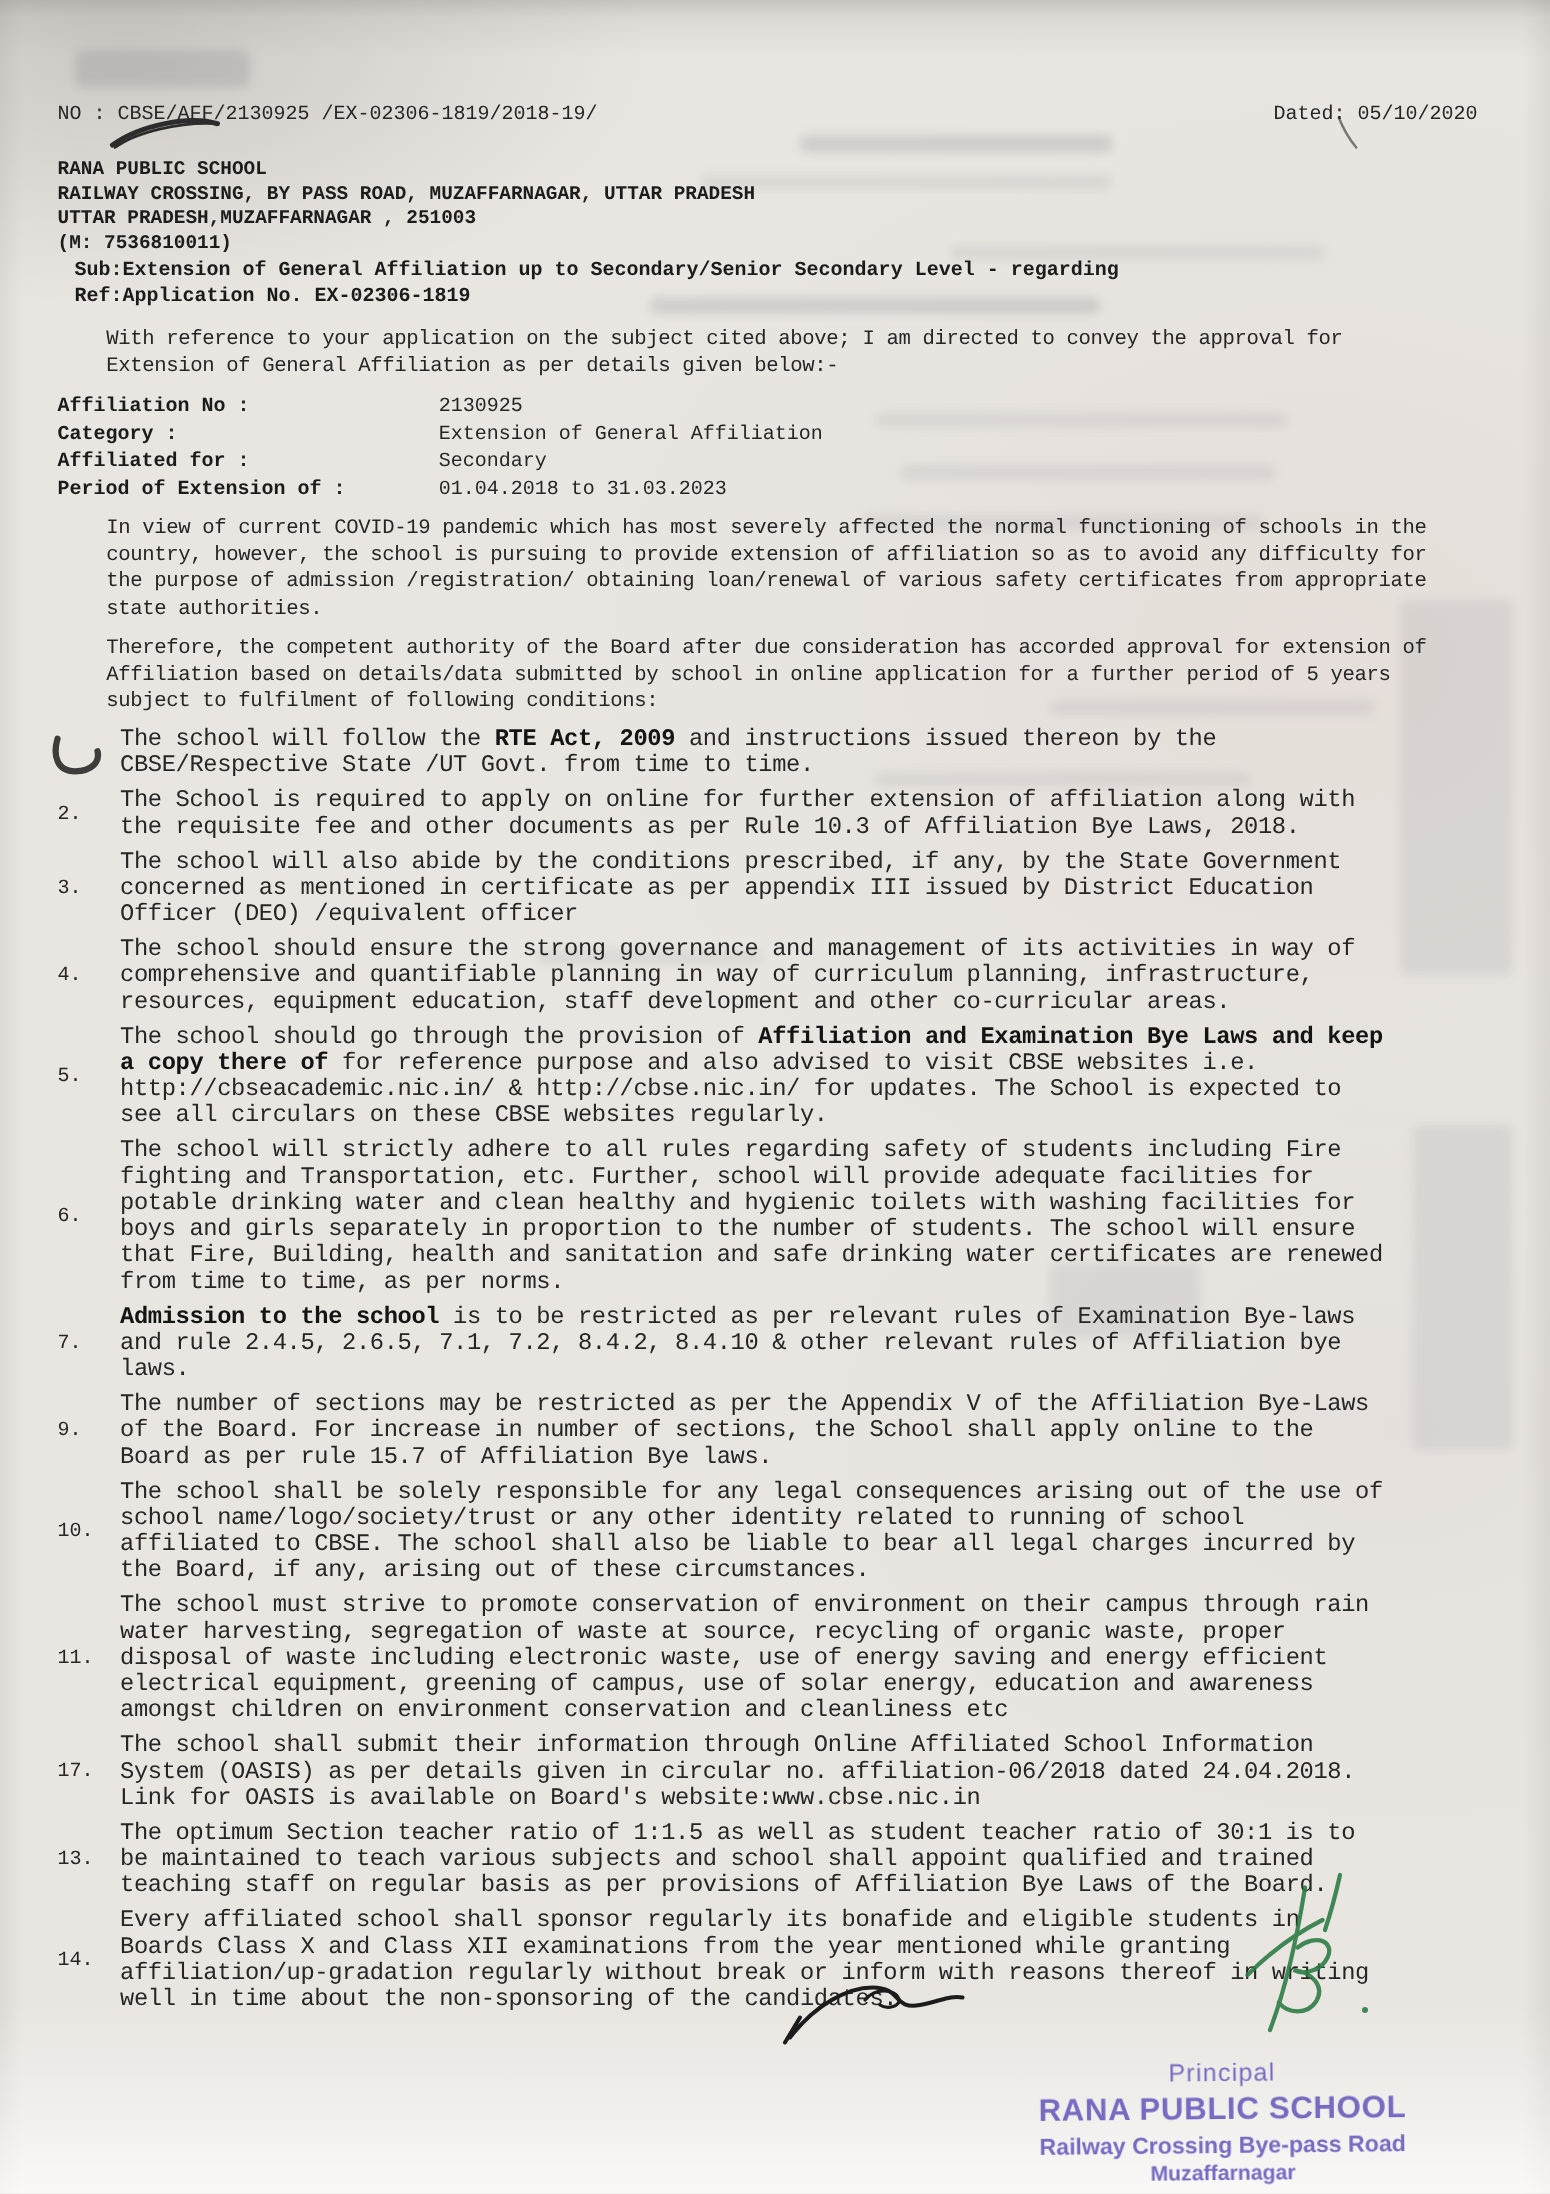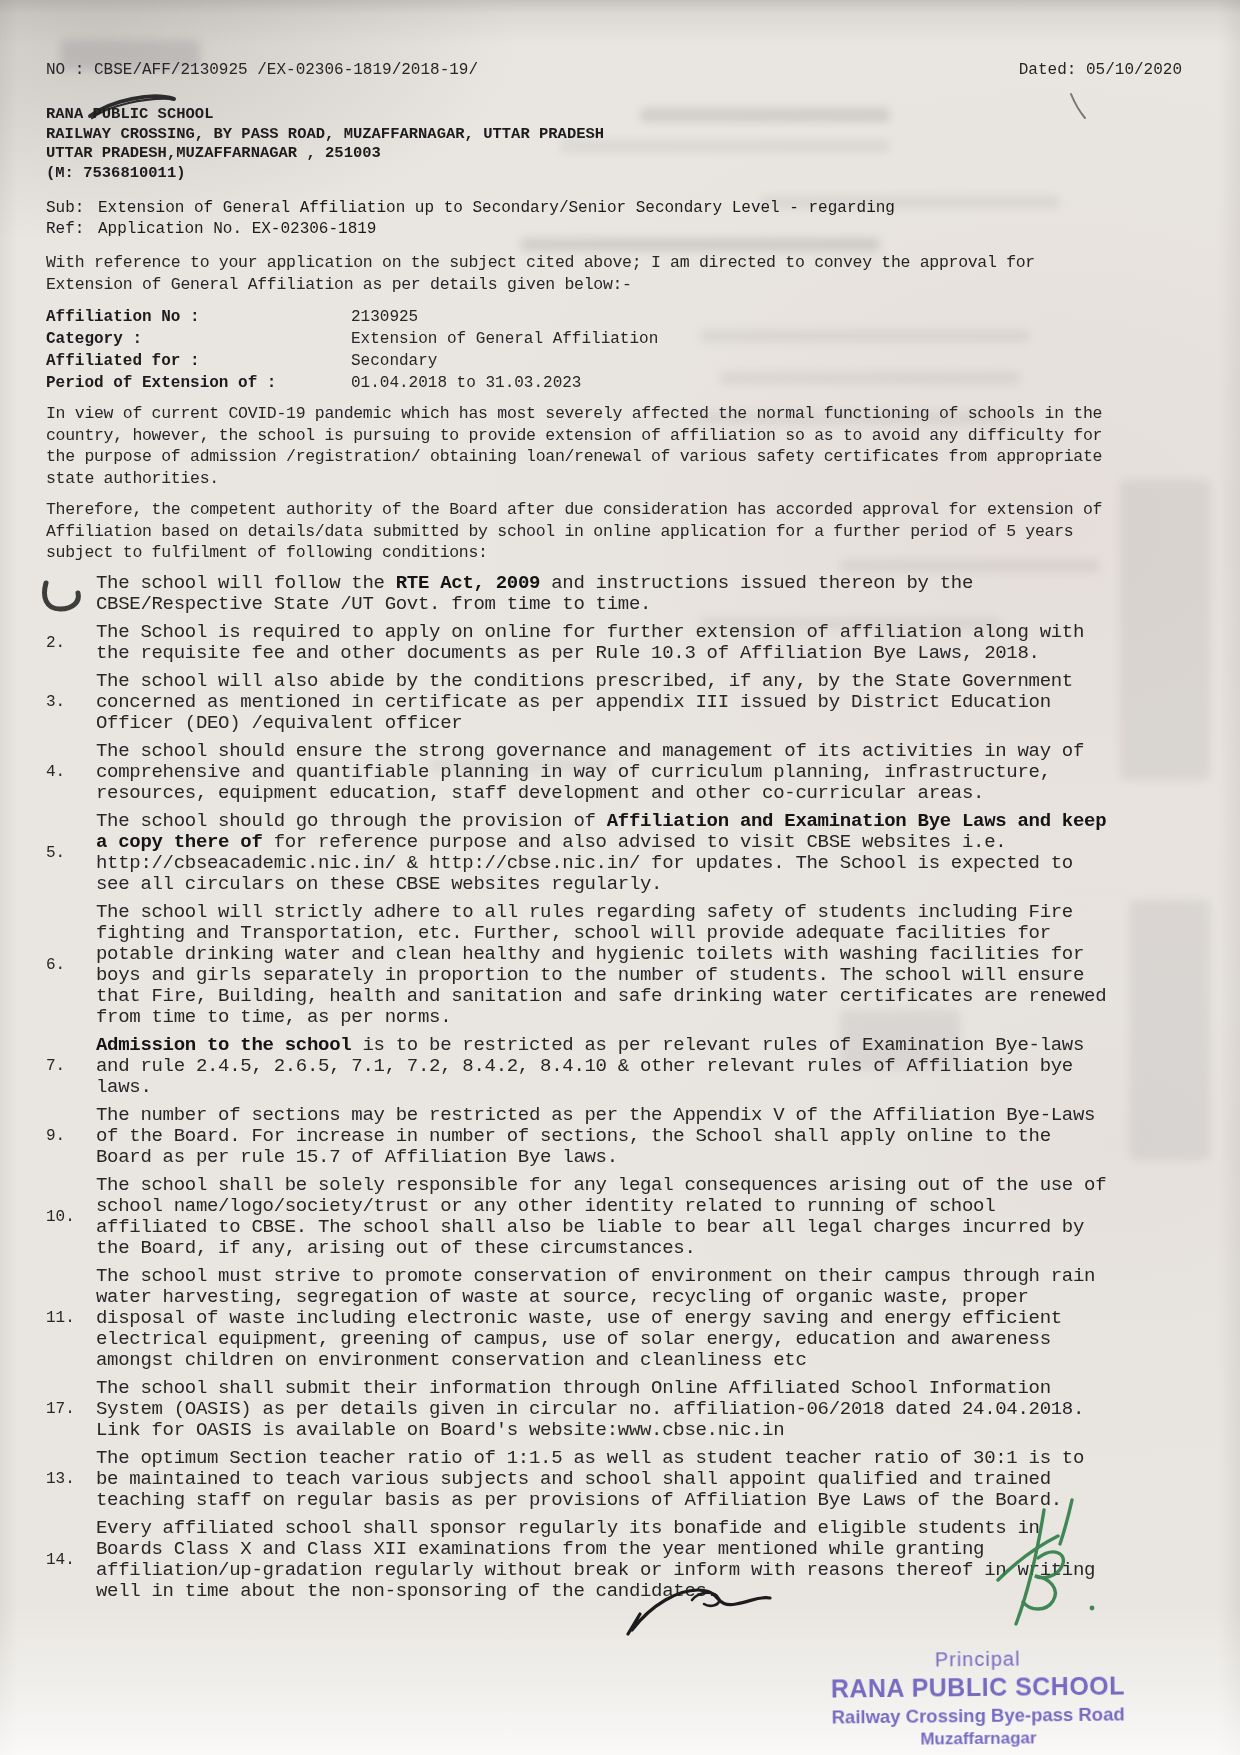--- a/index.html
+++ b/index.html
@@ -15,28 +15,28 @@
       linear-gradient(180deg, rgba(110,104,100,.28) 0px, rgba(110,104,100,.10) 14px, rgba(110,104,100,0) 46px),
       radial-gradient(600px 300px at 8% 2%, rgba(90,85,82,.20), rgba(90,85,82,0) 70%),
       radial-gradient(900px 700px at 85% 30%, rgba(205,175,175,.14), rgba(205,175,175,0) 70%),
       radial-gradient(700px 500px at 90% 65%, rgba(200,180,185,.12), rgba(200,180,185,0) 70%),
       linear-gradient(0deg, rgba(255,255,255,.75) 0px, rgba(255,255,255,.35) 70px, rgba(255,255,255,0) 150px),
       linear-gradient(90deg, rgba(120,115,110,.10) 0px, rgba(120,115,110,0) 18px),
       linear-gradient(270deg, rgba(120,115,110,.12) 0px, rgba(120,115,110,0) 22px);
   }
   .smudge{position:absolute;pointer-events:none;background:rgba(95,95,105,.10);filter:blur(4px);border-radius:6px;}
   .smudge.dk{background:rgba(80,80,92,.16);}
-  .content{position:absolute;left:0;top:0;width:1240px;padding:59px 58px 0 46px;box-sizing:border-box;}
+  .content{position:absolute;left:0;top:0;width:1240px;padding:80px 58px 0 46px;box-sizing:border-box;}
   .hdr-row{display:flex;justify-content:space-between;font-size:16px;line-height:22px;}
   .addr{margin-top:24px;font-weight:bold;font-size:15.5px;line-height:19.5px;color:#1c1c1c;}
   .addr .addr-line{white-space:nowrap;}
-  .subref{margin-top:15px;font-weight:normal;font-size:16px;line-height:20.5px;color:#1b1b1b;}
+  .subref{margin-top:2px;font-weight:bold;font-size:16px;line-height:20.5px;color:#1b1b1b;text-align:right;}
   .subref .line{display:flex;}
   .subref .lab{width:52px;flex:0 0 52px;}
-  .para{font-size:16.5px;line-height:21.5px;letter-spacing:-.3px;}
+  .para{font-size:16.5px;line-height:21.5px;letter-spacing:-.3px;margin-left:39px;}
   .intro{margin-top:13px;max-width:1080px;}
   .details{margin-top:11px;font-size:16px;line-height:22px;}
   .details .drow{display:flex;}
   .details .dlab{width:305px;flex:0 0 305px;font-weight:bold;color:#1b1b1b;}
   .p1{margin-top:9px;max-width:1085px;}
   .p2{margin-top:10px;max-width:1085px;}
   .conds{margin-top:9px;}
   .cond{display:flex;align-items:center;margin-top:7px;}
   .cnum{flex:0 0 50px;width:50px;font-size:16px;position:relative;}
   .cnum.hidden-num .ntext{color:transparent;}

